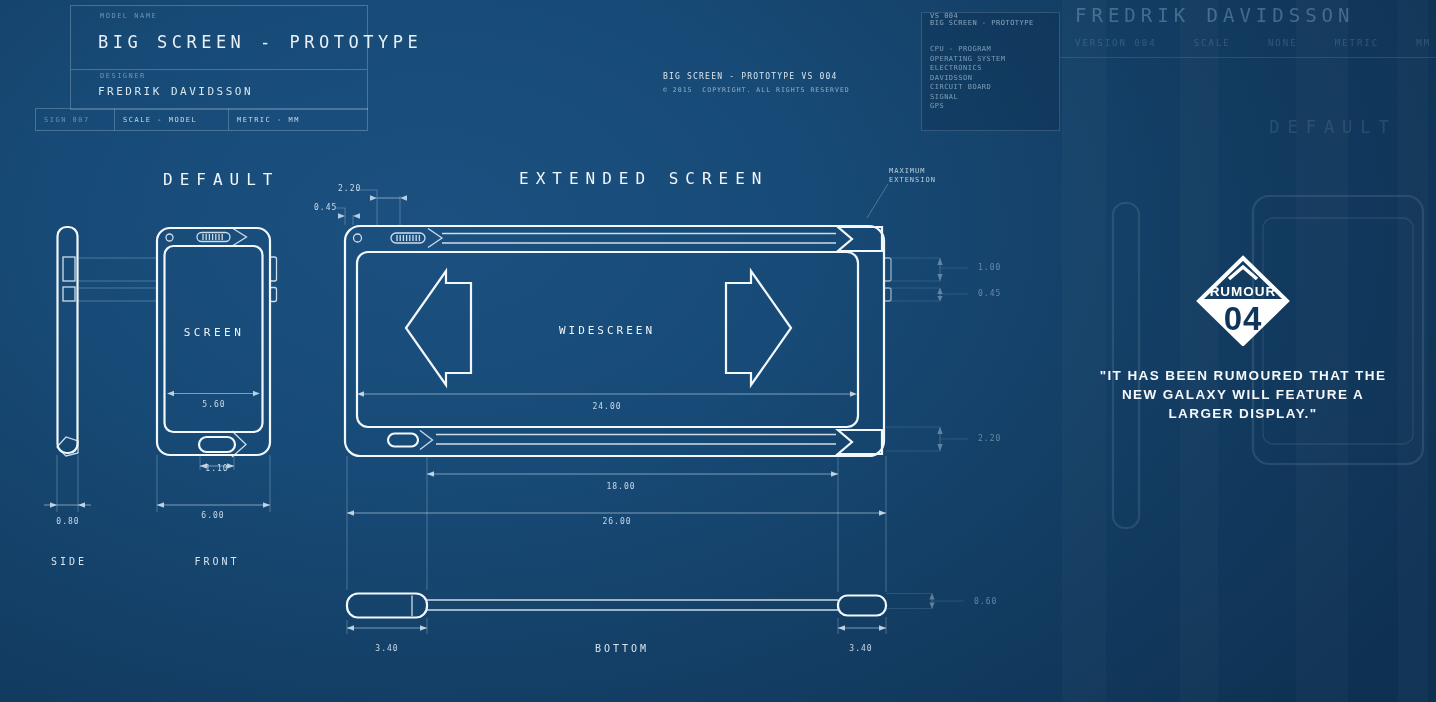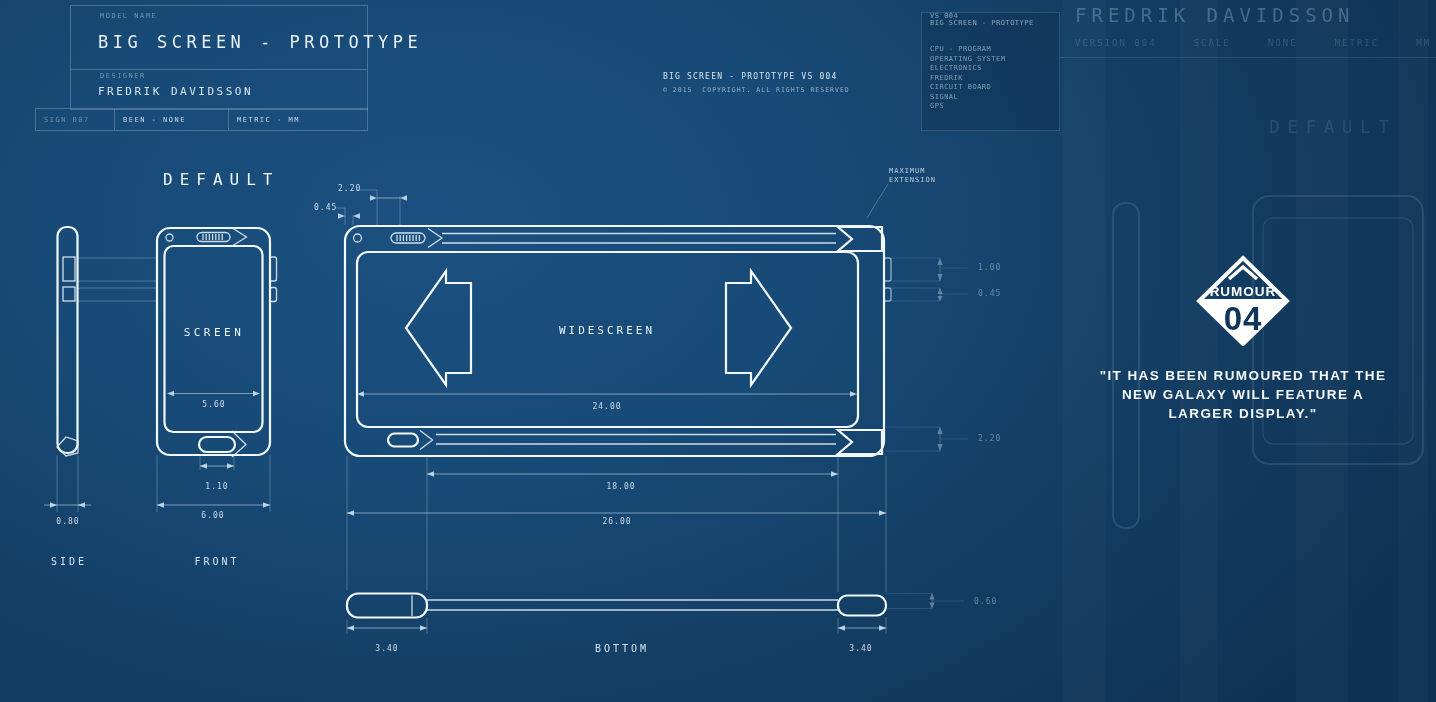--- a/index.html
+++ b/index.html
@@ -220,52 +220,53 @@
 
   <div class="box" style="left:70px;top:5px;width:296px;height:103px;">
     <div style="position:absolute;left:0;top:63px;width:100%;border-top:1px solid rgba(200,224,242,0.28);"></div>
   </div>
   <div class="lbl tiny" style="left:100px;top:12px;">MODEL NAME</div>
   <div class="lbl" style="left:98px;top:32px;font-size:17px;letter-spacing:4.5px;color:#e8eff6;">BIG SCREEN - PROTOTYPE</div>
   <div class="lbl tiny" style="left:100px;top:72px;">DESIGNER</div>
   <div class="lbl" style="left:98px;top:85px;font-size:11px;letter-spacing:2.5px;color:rgba(232,243,250,0.92);">FREDRIK DAVIDSSON</div>
   <div class="cellrow" style="left:35px;top:108px;width:331px;height:21px;">
     <div class="cell" style="width:62px;opacity:0.45;">SIGN 007</div>
-    <div class="cell" style="width:97px;">BEEN - NONE</div>
+    <div class="cell" style="width:97px;">SCALE - MODEL</div>
     <div class="cell" style="flex:1;">METRIC - MM</div>
   </div>
 
   <div class="lbl" style="left:663px;top:72px;font-size:8px;letter-spacing:1.2px;color:rgba(236,245,252,0.9);">BIG SCREEN - PROTOTYPE VS 004</div>
   <div class="lbl" style="left:663px;top:86px;font-size:6.5px;letter-spacing:1px;color:rgba(222,236,248,0.6);">© 2015  COPYRIGHT. ALL RIGHTS RESERVED</div>
 
   <div class="box" style="left:921px;top:12px;width:137px;height:117px;background:rgba(9,34,60,0.22);border-color:rgba(180,210,235,0.2);"></div>
   <div class="lbl" style="left:930px;top:19px;font-size:7px;letter-spacing:0.5px;color:rgba(206,228,244,0.6);">BIG SCREEN - PROTOTYPE</div>
   <div class="lbl" style="left:930px;top:12px;font-size:7px;letter-spacing:0.5px;color:rgba(206,228,244,0.6);">VS 004</div>
   <div class="lbl" style="left:930px;top:45px;font-size:7px;letter-spacing:0.5px;color:rgba(206,228,244,0.55);">CPU - PROGRAM</div>
   <div class="lbl" style="left:930px;top:54.5px;font-size:7px;letter-spacing:0.5px;color:rgba(206,228,244,0.55);">OPERATING SYSTEM</div>
   <div class="lbl" style="left:930px;top:64px;font-size:7px;letter-spacing:0.5px;color:rgba(206,228,244,0.55);">ELECTRONICS</div>
-  <div class="lbl" style="left:930px;top:73.5px;font-size:7px;letter-spacing:0.5px;color:rgba(206,228,244,0.55);">FREDRIK</div>
+  <div class="lbl" style="left:930px;top:73.5px;font-size:7px;letter-spacing:0.5px;color:rgba(206,228,244,0.55);">DAVIDSSON</div>
   <div class="lbl" style="left:930px;top:83px;font-size:7px;letter-spacing:0.5px;color:rgba(206,228,244,0.55);">CIRCUIT BOARD</div>
   <div class="lbl" style="left:930px;top:92.5px;font-size:7px;letter-spacing:0.5px;color:rgba(206,228,244,0.55);">SIGNAL</div>
   <div class="lbl" style="left:930px;top:102px;font-size:7px;letter-spacing:0.5px;color:rgba(206,228,244,0.55);">GPS</div>
 
   <div class="lbl" style="left:1075px;top:4px;font-size:19px;letter-spacing:5px;color:#bcd8ec;opacity:0.3;">FREDRIK DAVIDSSON</div>
   <div class="lbl" style="left:1075px;top:38px;font-size:9px;letter-spacing:2px;color:#bcd8ec;opacity:0.18;">VERSION 004     SCALE     NONE     METRIC     MM</div>
   <div style="position:absolute;left:1060px;top:57px;width:376px;border-top:1px solid rgba(190,220,240,0.14);"></div>
   <div class="lbl ctr" style="left:1333px;top:117px;font-size:17px;letter-spacing:8px;color:#bcd8ec;opacity:0.13;">DEFAULT</div>
 
   <div class="lbl hdg" style="left:163px;top:170px;">DEFAULT</div>
+  <div class="lbl hdg" style="left:519px;top:169px;">EXTENDED SCREEN</div>
   <div class="lbl" style="left:889px;top:167px;font-size:7px;letter-spacing:1px;color:rgba(222,238,249,0.8);">MAXIMUM</div>
   <div class="lbl" style="left:889px;top:176px;font-size:7px;letter-spacing:1px;color:rgba(222,238,249,0.8);">EXTENSION</div>
 
   <div class="lbl ctr" style="left:214px;top:326px;font-size:11px;letter-spacing:3.5px;color:#eef5fa;">SCREEN</div>
   <div class="lbl ctr" style="left:607px;top:324px;font-size:11px;letter-spacing:3px;color:#eef5fa;">WIDESCREEN</div>
 
   <div class="lbl dim ctr" style="left:214px;top:400px;">5.60</div>
-  <div class="lbl dim ctr" style="left:217px;top:482px;">1.10</div>
+  <div class="lbl dim ctr" style="left:217px;top:464px;">1.10</div>
   <div class="lbl dim ctr" style="left:213px;top:511px;">6.00</div>
   <div class="lbl dim ctr" style="left:68px;top:517px;">0.80</div>
   <div class="lbl viewlbl" style="left:51px;top:556px;">SIDE</div>
   <div class="lbl viewlbl ctr" style="left:217px;top:556px;">FRONT</div>
 
   <div class="lbl dim" style="left:338px;top:184px;">2.20</div>
   <div class="lbl dim" style="left:314px;top:203px;">0.45</div>
   <div class="lbl dim ctr" style="left:607px;top:402px;">24.00</div>
   <div class="lbl dim ctr" style="left:621px;top:482px;">18.00</div>
   <div class="lbl dim ctr" style="left:617px;top:517px;">26.00</div>

